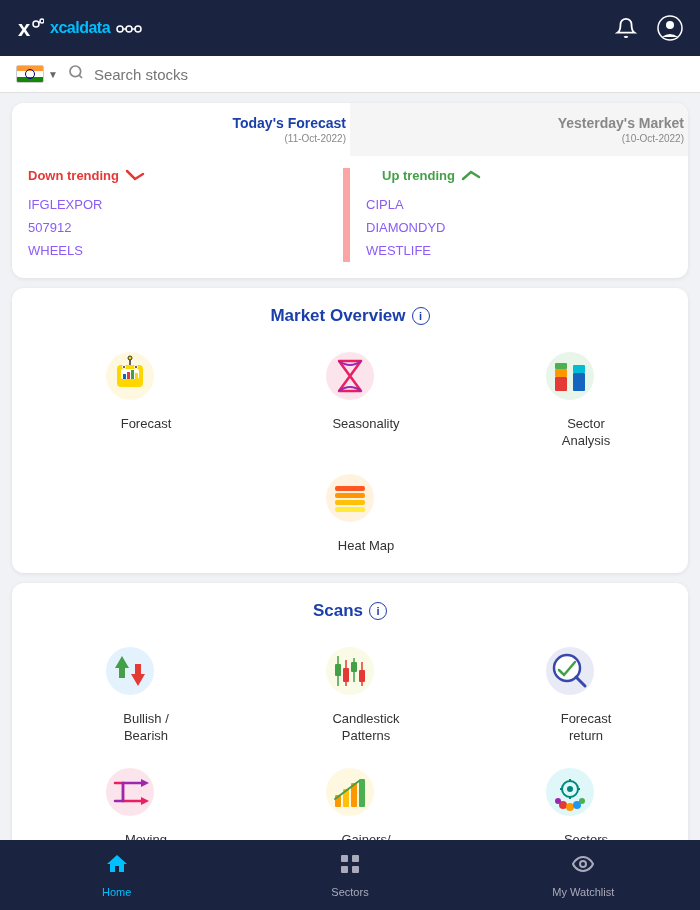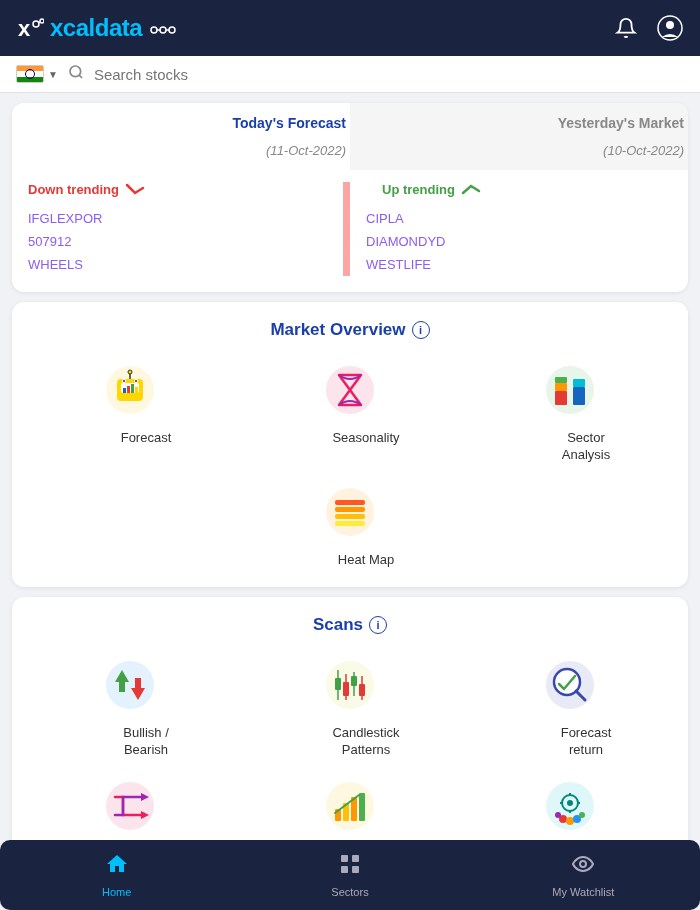--- a/index.html
+++ b/index.html
@@ -21,21 +21,21 @@
       justify-content: space-between;
       height: 56px;
     }
     .logo-area {
       display: flex;
       align-items: center;
       gap: 6px;
     }
     .logo-text {
       color: white;
-      font-size: 24px;
+      font-size: 16px;
       font-weight: bold;
       letter-spacing: -0.5px;
     }
     .logo-text span { color: #00bfff; }
     .header-icons {
       display: flex;
       align-items: center;
       gap: 16px;
     }
     .header-icon {
@@ -115,24 +115,23 @@
     .forecast-tab.inactive {
       background: #f5f5f5;
     }
     .tab-title {
       font-size: 14px;
       font-weight: 600;
     }
     .tab-title.blue { color: #1a3faa; }
     .tab-title.gray { color: #888; }
     .tab-date {
-      font-size: 13px;
+      font-size: 10px;
       color: #888;
-      margin-top: 12px;
-      font-style: italic;
+      margin-top: 2px;
     }
     .forecast-content {
       display: grid;
       grid-template-columns: 1fr 1fr;
       padding: 12px 0 16px;
     }
     .forecast-col {
       padding: 0 16px;
     }
     .forecast-col:first-child {
@@ -223,21 +222,20 @@
 
     
     .bottom-nav {
       position: fixed;
       bottom: 0;
       width: 700px;
       background: #1a2340;
       display: grid;
       grid-template-columns: repeat(3, 1fr);
       height: 70px;
-      border-radius: 10px;
     }
     .nav-item {
       display: flex;
       flex-direction: column;
       align-items: center;
       justify-content: center;
       gap: 4px;
       cursor: pointer;
     }
     .nav-icon { font-size: 22px; }

